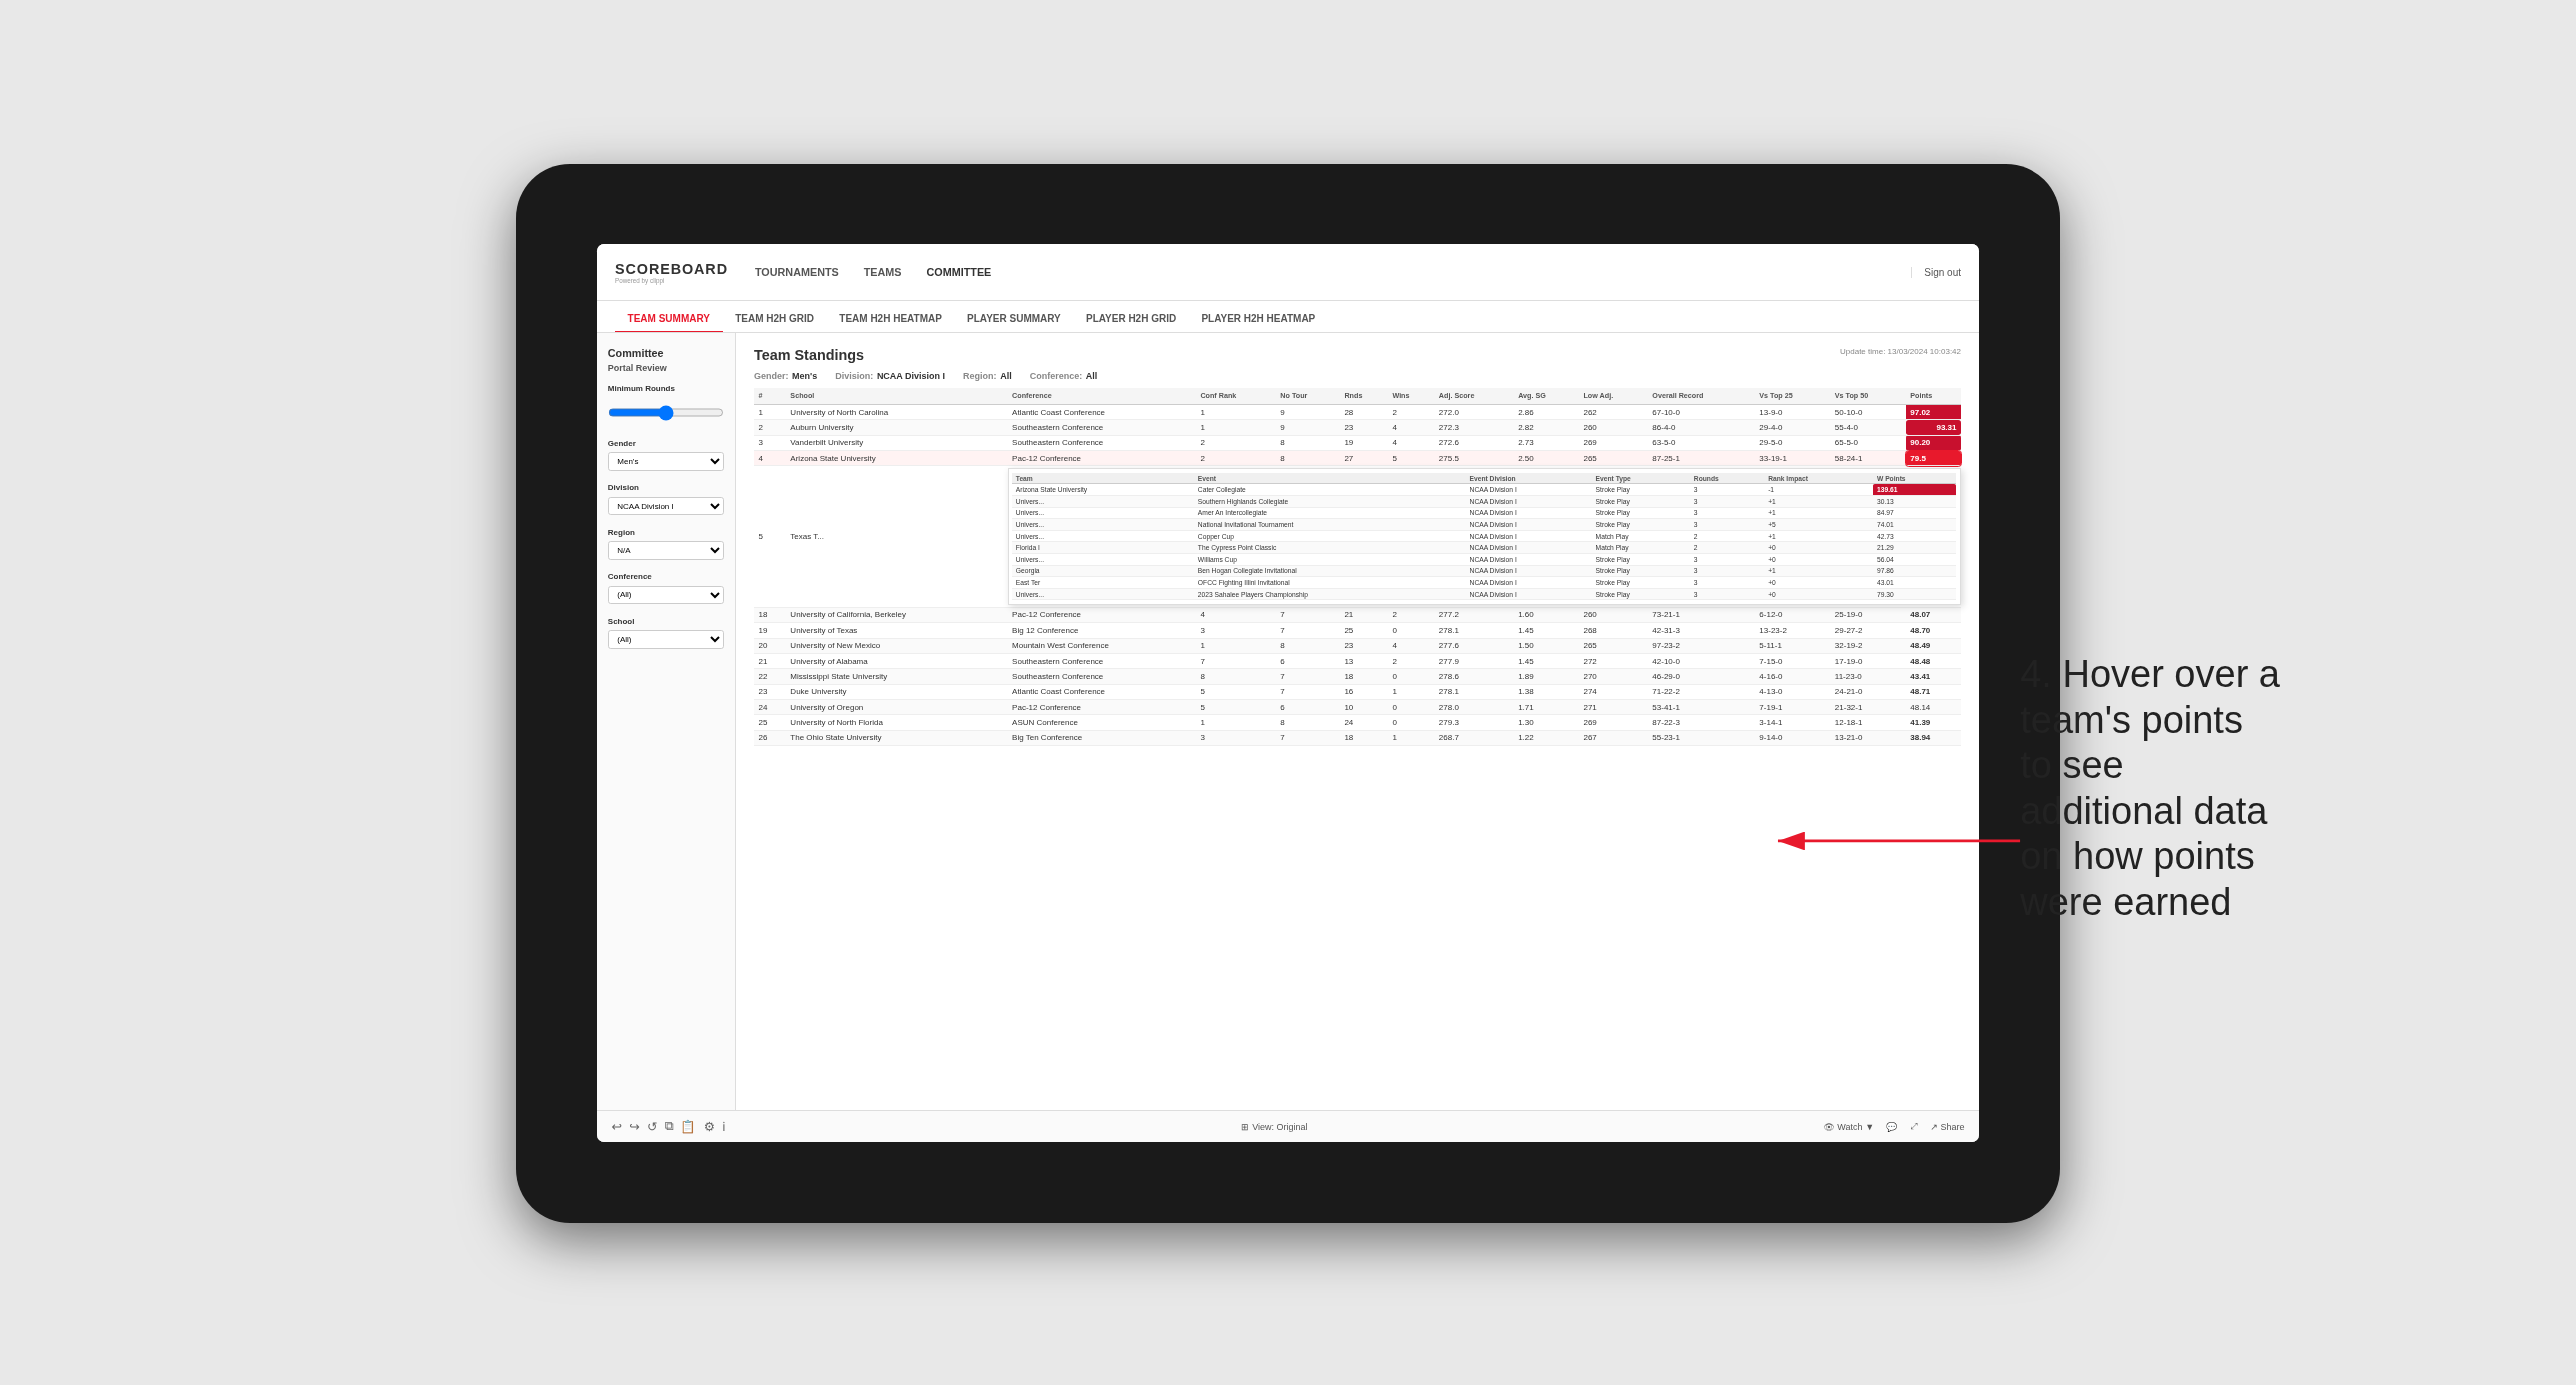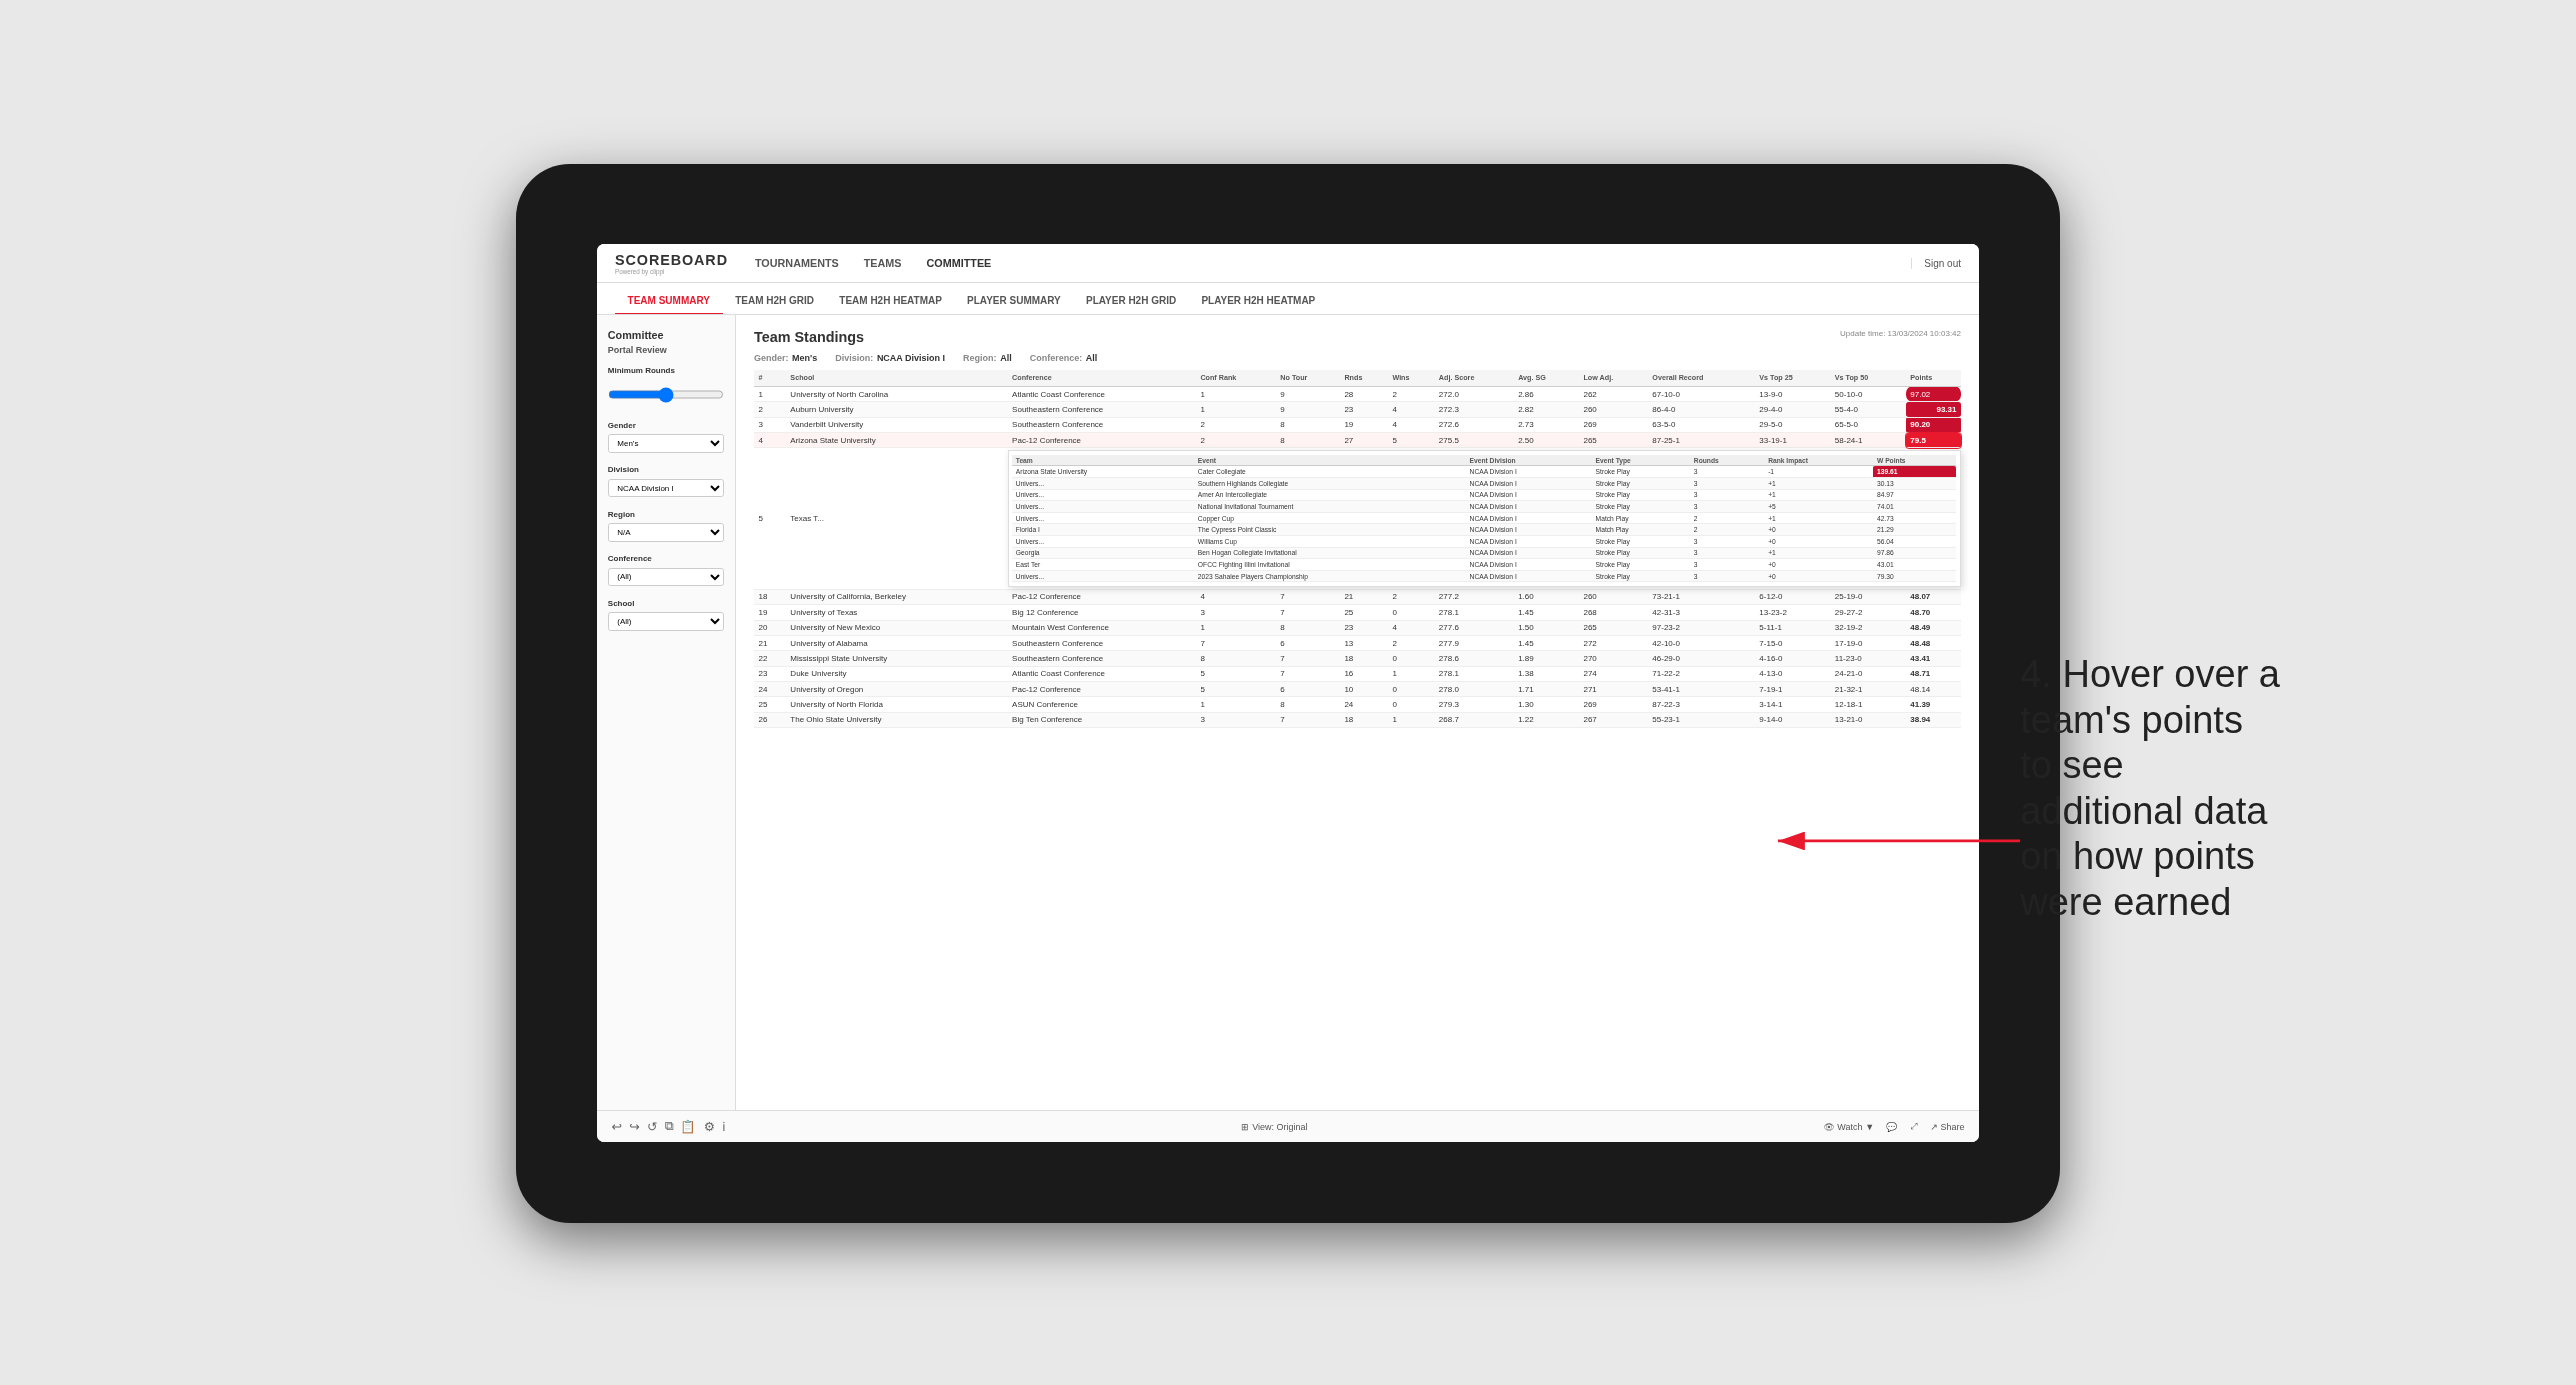--- a/index.html
+++ b/index.html
@@ -34,21 +34,21 @@
       overflow: hidden;
       display: flex;
       flex-direction: column;
     }
 
     
     .top-nav {
       display: flex;
       align-items: center;
       padding: 0 18px;
-      height: 39px;
+      height: 57px;
       border-bottom: 0.9px solid #ddd;
       background: #fff;
     }
 
     .logo-area {
       display: flex;
       flex-direction: column;
       margin-right: 27px;
     }
 
@@ -490,21 +490,21 @@
               <td>1</td>
               <td>9</td>
               <td>28</td>
               <td>2</td>
               <td>272.0</td>
               <td>2.86</td>
               <td>262</td>
               <td>67-10-0</td>
               <td>13-9-0</td>
               <td>50-10-0</td>
-              <td style="font-weight:400; color:#fff; background:#c8102e; border-radius:7px; padding:1.8px 4.5px;">97.02</td>
+              <td style="font-weight:700; color:#fff; background:#c8102e; border-radius:0; padding:1.8px 4.5px;">97.02</td>
             </tr>
 
             <tr>
               <td>2</td>
               <td>Auburn University</td>
               <td>Southeastern Conference</td>
               <td>1</td>
               <td>9</td>
               <td>23</td>
               <td>4</td>

